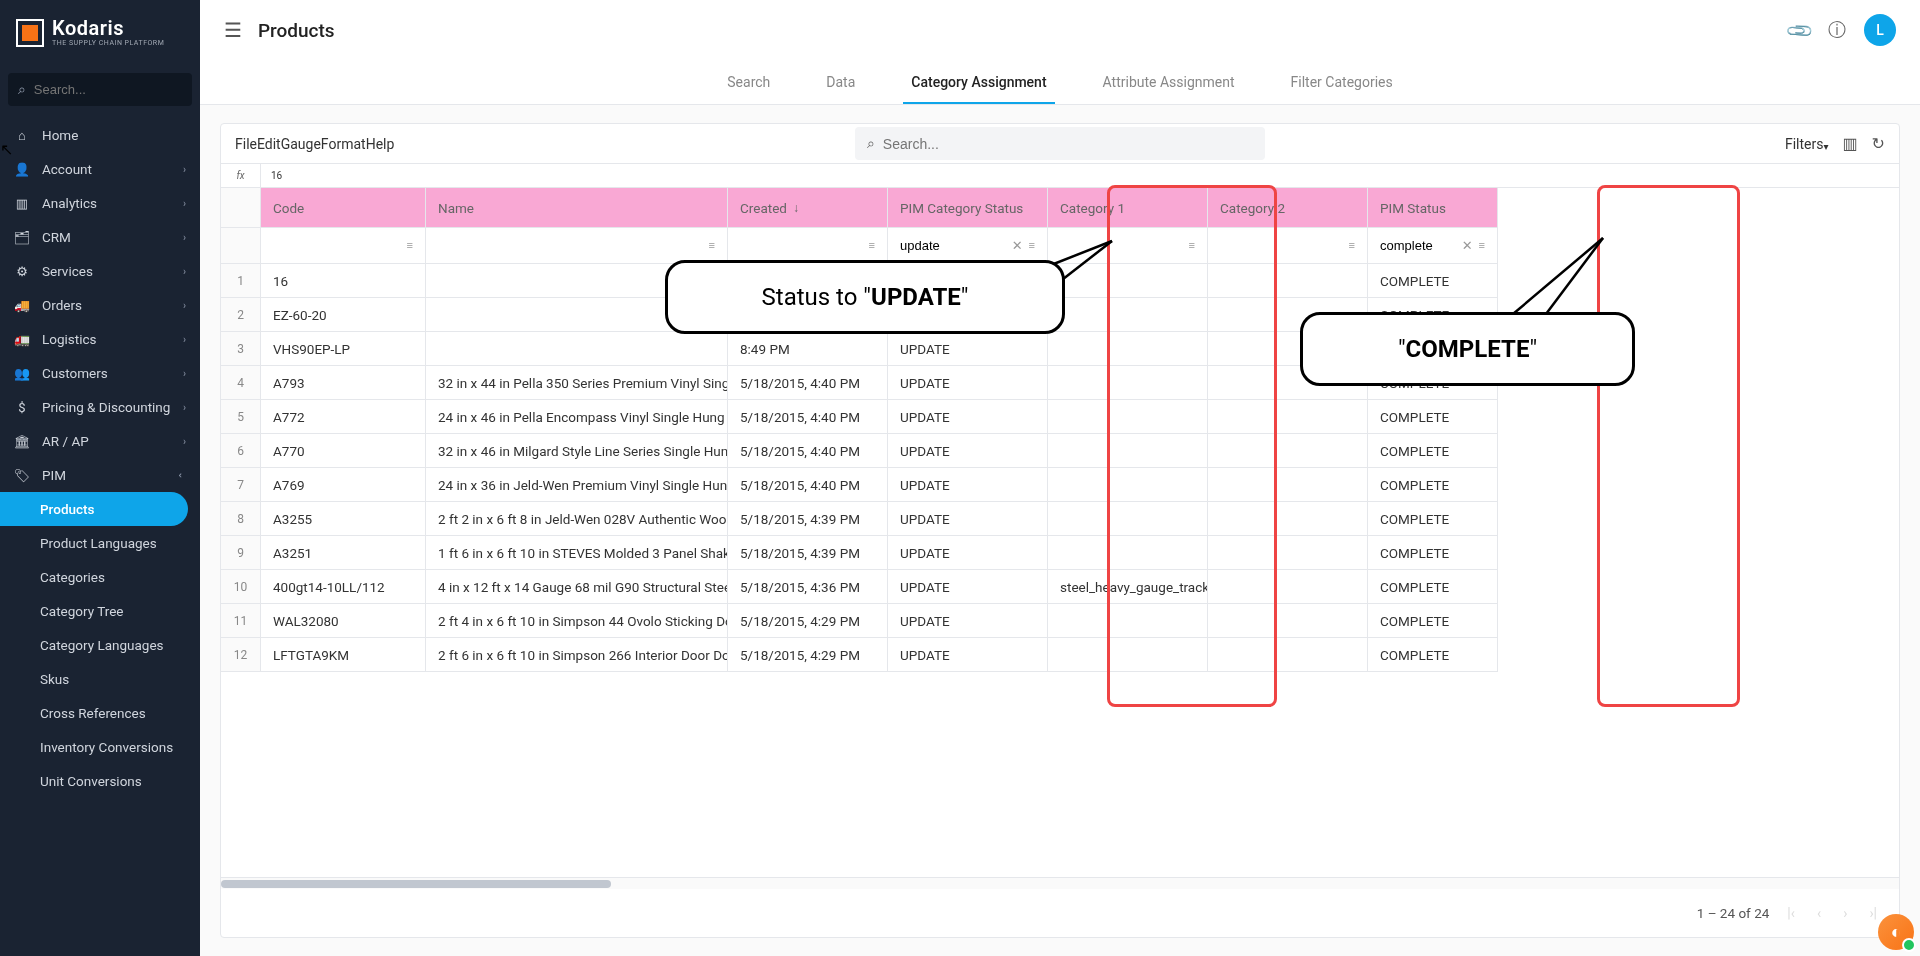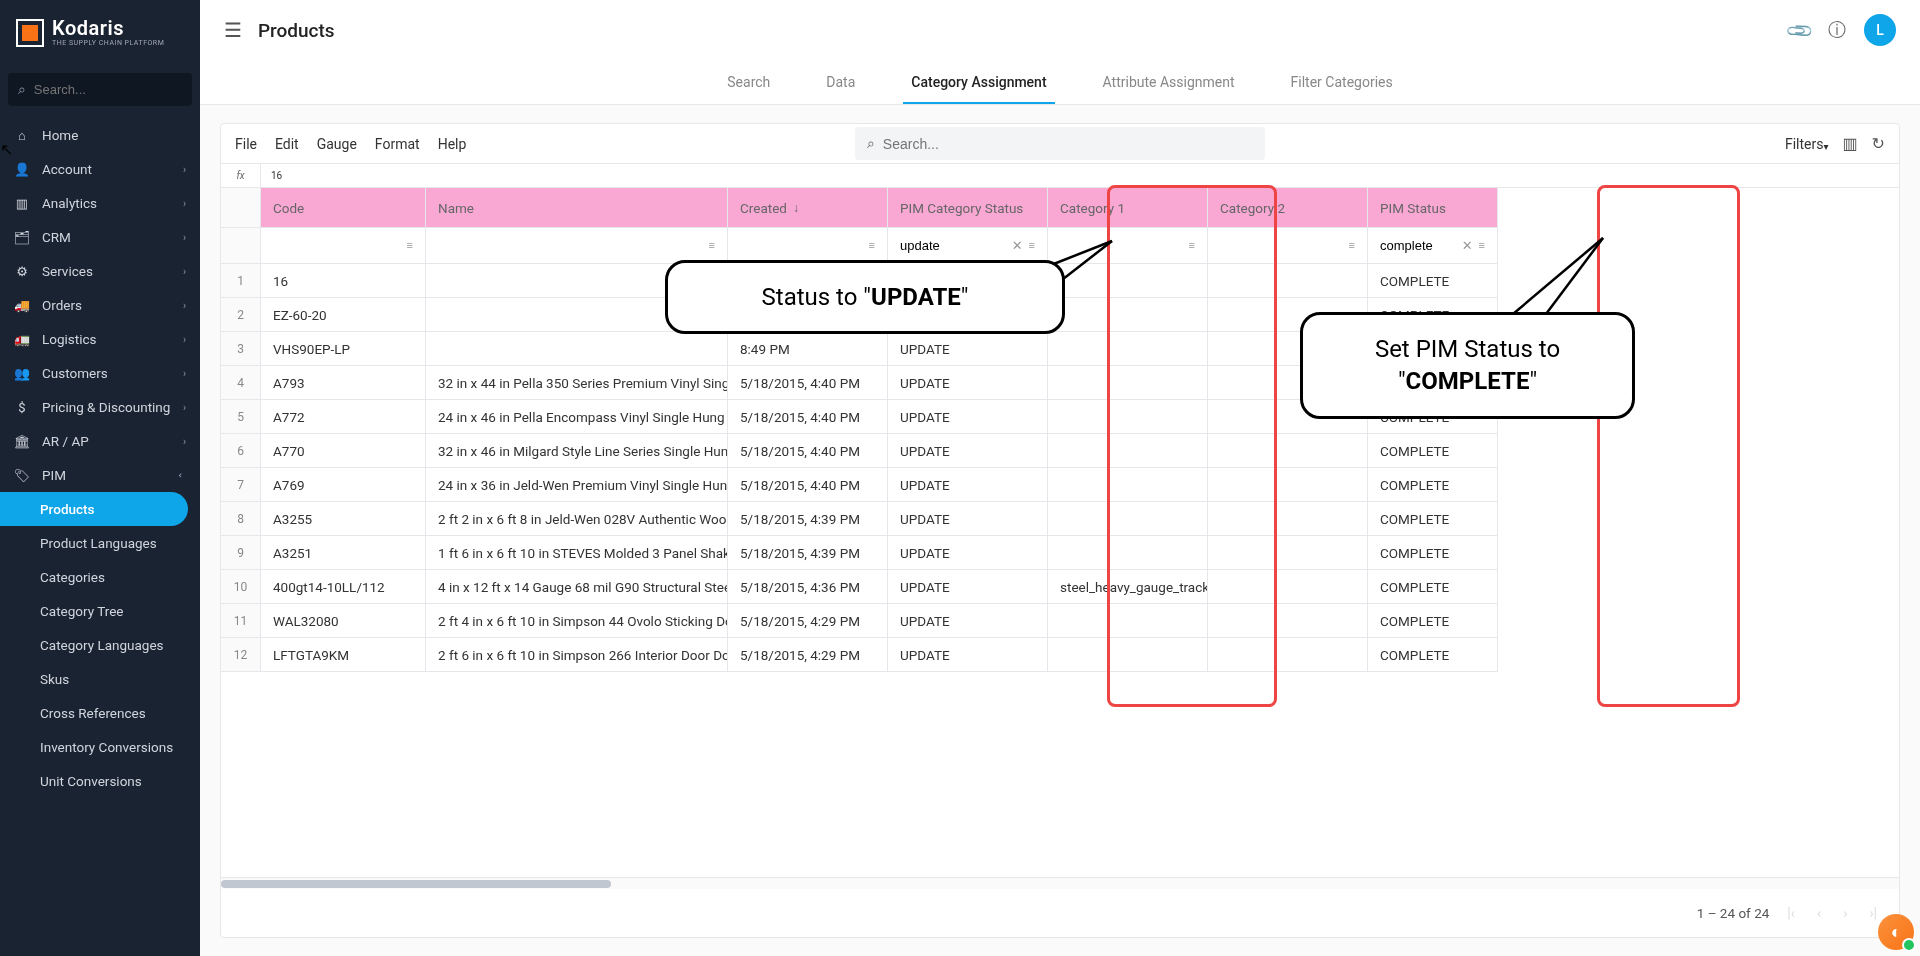--- a/index.html
+++ b/index.html
@@ -190,21 +190,21 @@
         <div class="tab">Search</div>
         <div class="tab">Data</div>
         <div class="tab active">Category Assignment</div>
         <div class="tab">Attribute Assignment</div>
         <div class="tab">Filter Categories</div>
       </div>
 
     <div class="content">
       <div class="sheet">
         <div class="sheet-toolbar">
-          <span id="menus" style="display: flex; gap: 18px; justify-content: center;">
+          <span id="menus" style="display: flex;  justify-content: center;">
               <span class="menu">File</span>
               <span class="menu">Edit</span>
               <span class="menu">Gauge</span>
               <span class="menu">Format</span>
               <span class="menu">Help</span>
             </span>
           <div class="sheet-search">
             <span style="color:#666">⌕</span>
             <input placeholder="Search..." style="">
           </div>
@@ -377,21 +377,20 @@
 
     <div class="callout" style="left:465px; top:260px; width:400px;">
       <div><span>Status to "</span><b>UPDATE</b><span>"</span></div>
     </div>
     <svg class="callout-tail" style="left:840px; top:235px; width:80px; height:50px;">
       <line x1="18" y1="48" x2="72" y2="6"></line>
         <line x1="6" y1="32" x2="72" y2="6"></line>
     </svg>
 
     <div class="callout" style="left:1100px; top:312px; width:335px;">
-      <div><span>Set PIM Status to</span></div>
       <div><span>"</span><b>COMPLETE</b><span>"</span></div>
     </div>
     <svg class="callout-tail" style="left:1305px; top:232px; width:110px; height:90px;">
       <line x1="8" y1="82" x2="98" y2="6"></line>
         <line x1="38" y1="86" x2="98" y2="6"></line>
     </svg>
 
     <div class="chat-bubble">◐</div>
   </div>
 

